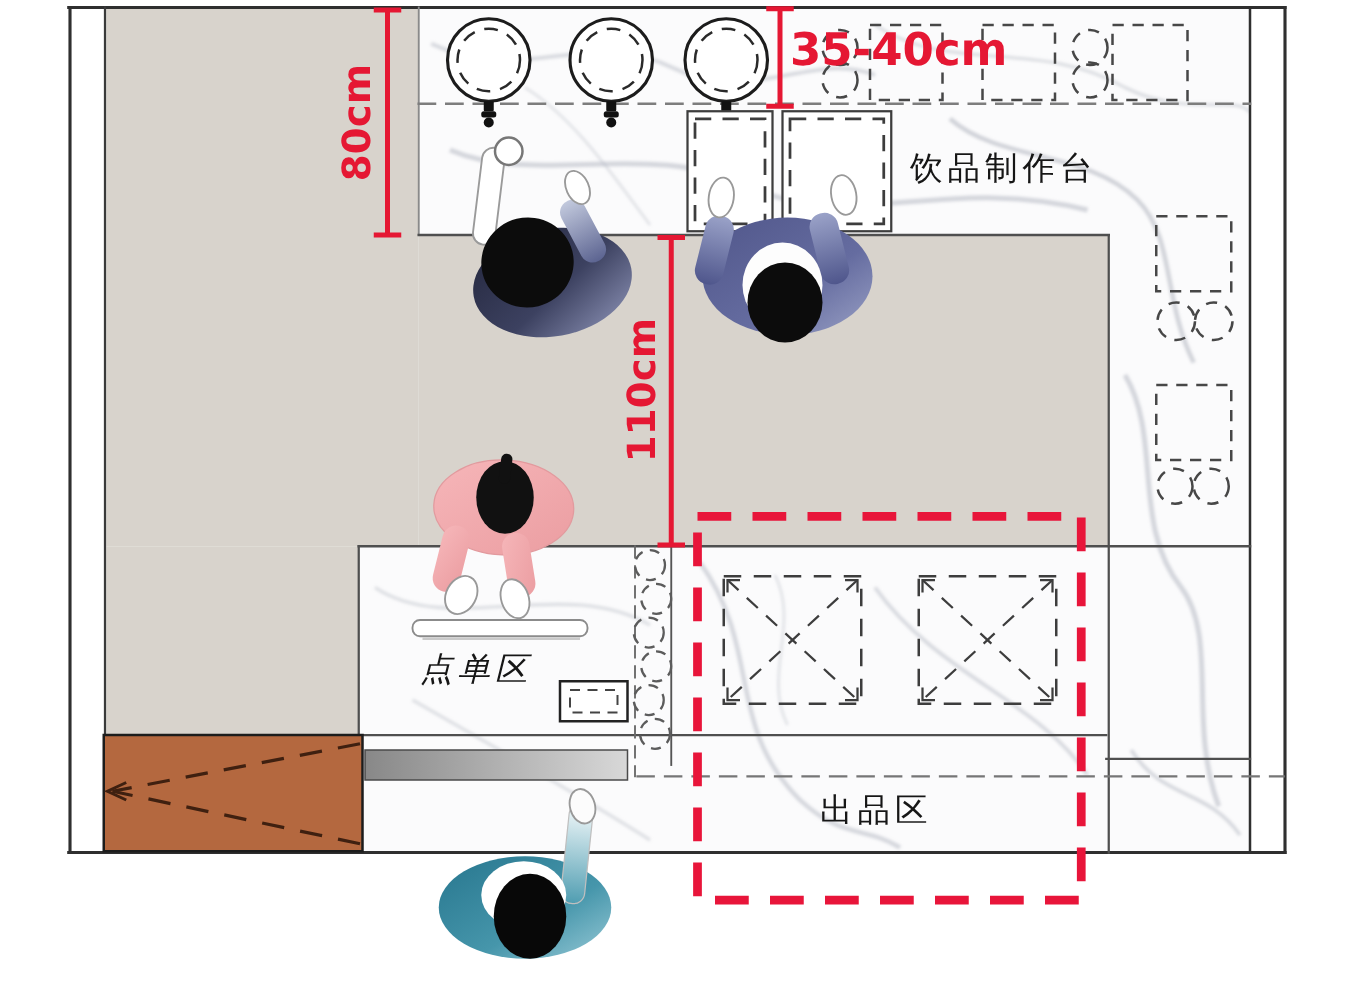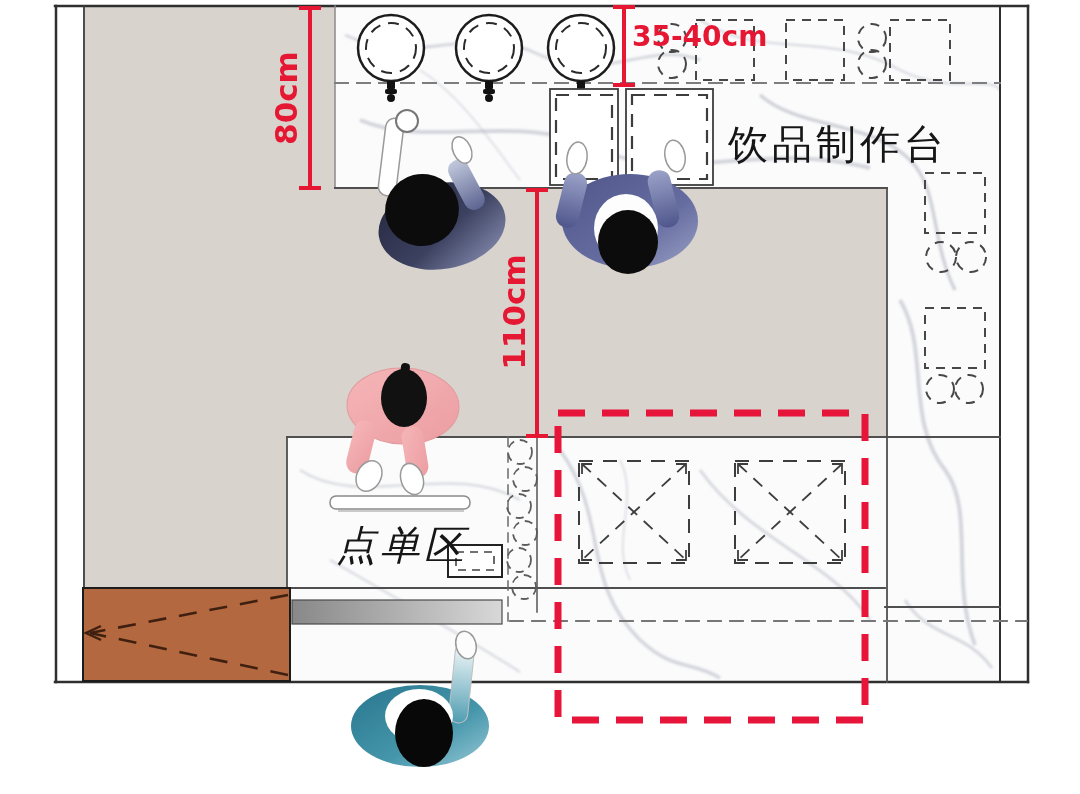--- a/index.html
+++ b/index.html
@@ -1,26 +1,26 @@
 <!DOCTYPE html>
 <html><head>
 <meta charset="utf-8">
 <style>
   html,body{margin:0;padding:0;background:#ffffff;}
   .stage{position:relative;width:1080px;height:794px;background:#ffffff;overflow:hidden;
          font-family:"Liberation Sans", sans-serif;}
   .stage svg{position:absolute;left:0;top:0;}
-  .area-label{position:absolute;font-size:40px;font-weight:500;color:#161616;
+  .area-label{position:absolute;font-size:26px;font-weight:500;color:#161616;
               letter-spacing:4px;white-space:nowrap;z-index:5;}
   .dim-label{position:absolute;color:#e51733;font-weight:700;white-space:nowrap;z-index:6;
              font-family:"DejaVu Sans", sans-serif;}
   .dim-vert{transform-origin:0 0;transform:rotate(-90deg);text-align:center;}
   #dim-80{left:268px;top:188px;width:180px;font-size:31px;}
   #dim-110{left:496px;top:436px;width:248px;font-size:31px;}
-  #dim-3540{left:632px;top:20px;font-size:28px;}
+  #dim-3540{left:632px;top:20px;font-size:36px;}
   #lbl-drink{left:728px;top:117px;}
   #lbl-order{left:336px;top:518px;font-style:italic;}
   #lbl-pickup{left:656px;top:631px;}
 </style>
 </head>
 <body>
 
 <div class="stage">
 <svg width="1080" height="794" viewBox="0 0 1080 794">
   <defs>
@@ -257,16 +257,17 @@
     <ellipse cx="420" cy="726" rx="69" ry="41" fill="url(#gradTeal)"></ellipse>
     <rect x="452" y="643" width="19" height="80" rx="9" fill="url(#gradTealArm)" stroke="#bfbfbf" stroke-width="1" transform="rotate(6 461 683)"></rect>
     <ellipse cx="466" cy="645" rx="10" ry="14" fill="#fcfcfc" stroke="#999999" stroke-width="1.5" transform="rotate(-15 466 645)"></ellipse>
     <ellipse cx="419" cy="716" rx="34" ry="27" fill="#ffffff"></ellipse>
     <ellipse cx="424" cy="733" rx="29" ry="34" fill="#080808"></ellipse>
   </g>
 </svg>
 
   <div class="area-label" id="lbl-drink">饮品制作台</div>
   <div class="area-label" id="lbl-order">点单区</div>
+  <div class="area-label" id="lbl-pickup">出品区</div>
   <div class="dim-label dim-vert" id="dim-80">80cm</div>
   <div class="dim-label dim-vert" id="dim-110">110cm</div>
   <div class="dim-label" id="dim-3540">35-40cm</div>
 </div>
 
 </body></html>

